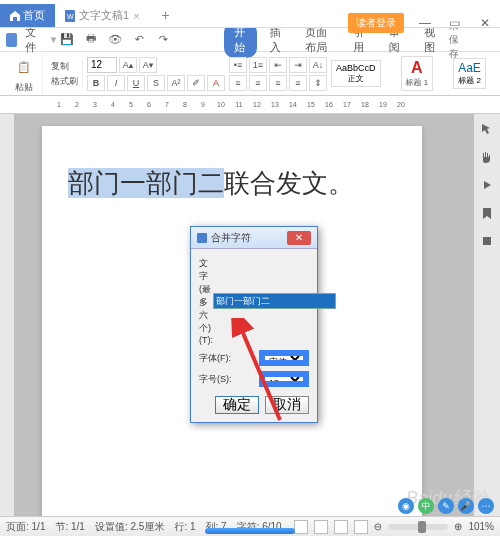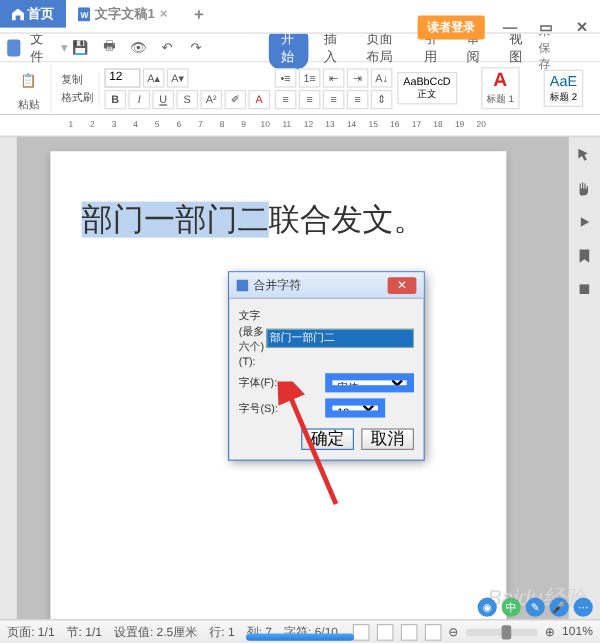--- a/index.html
+++ b/index.html
@@ -1,18 +1,18 @@
 <!DOCTYPE html>
 <html><head>
 <meta charset="utf-8">
 <style>
 * { margin: 0; padding: 0; box-sizing: border-box; font-family: "Microsoft YaHei", Arial, sans-serif; }
 body { width: 500px; height: 536px; background: #f5f5f5; overflow: hidden; position: relative; font-size: 11px; }
 
-.titlebar { height: 28px; background: #fff; display: flex; align-items: flex-start; border-bottom: 1px solid #ddd; position: relative; font-weight: bold; }
+.titlebar { height: 28px; background: #fff; display: flex; align-items: flex-end; border-bottom: 1px solid #ddd; position: relative; }
 .home-tab { background: #4a7ecf; color: #fff; padding: 4px 10px; font-size: 11px; display: flex; align-items: center; gap: 3px; }
 .doc-tab { padding: 4px 10px; font-size: 11px; color: #888; display: flex; align-items: center; gap: 4px; }
 .tab-add { padding: 4px 12px; color: #888; font-size: 14px; }
 .win-ctrls { position: absolute; right: 0; top: 12px; display: flex; align-items: center; }
 .login-btn { background: #ff9933; color: #fff; padding: 3px 8px; font-size: 10px; margin-right: 6px; border-radius: 2px; }
 .win-btn { width: 30px; height: 22px; display: flex; align-items: center; justify-content: center; color: #666; font-size: 12px; }
 
 .menubar { height: 24px; background: #fff; display: flex; align-items: center; padding: 0 6px; gap: 2px; border-bottom: 1px solid #e0e0e0; }
 .menu-icon { display:inline-block; width:14px; height:14px; background:#5a8dd6; border-radius:2px; }
 .file-menu { padding: 2px 6px; font-size: 11px; color: #555; }
@@ -40,21 +40,21 @@
 
 .workspace { position: absolute; top: 114px; left: 0; right: 0; bottom: 20px; background: #c0c0c0; display: flex; }
 .left-gutter { width: 14px; background: #e8e8e8; }
 .page-area { flex: 1; padding: 12px 20px 0 28px; position: relative; overflow: hidden; }
 .page { background: #fff; width: 380px; height: 420px; box-shadow: 0 2px 6px rgba(0,0,0,.2); position: relative; padding: 40px 26px; }
 .doc-text { font-size: 26px; font-family: "SimSun", serif; color: #333; }
 .sel-text { background: #bcd4f0; }
 .right-side { width: 26px; background: #e8e8e8; display: flex; flex-direction: column; align-items: center; padding-top: 8px; gap: 14px; }
 .side-icon { width: 14px; height: 14px; color: #666; }
 
-.dialog { position: absolute; left: 190px; top: 226px; width: 164px; background: #f0f0f0; border: 1px solid #4a7ecf; box-shadow: 2px 2px 8px rgba(0,0,0,.4); z-index: 10; }
+.dialog { position: absolute; left: 190px; top: 226px; width: 128px; background: #f0f0f0; border: 1px solid #4a7ecf; box-shadow: 2px 2px 8px rgba(0,0,0,.4); z-index: 10; }
 .dlg-title { height: 22px; background: linear-gradient(#e8f0fb,#cde0f5); display: flex; align-items: center; padding: 0 6px; font-size: 10px; color: #333; border-bottom: 1px solid #aac; }
 .dlg-close { margin-left: auto; width: 24px; height: 14px; background: #d9534f; color: #fff; display: flex; align-items: center; justify-content: center; font-size: 10px; border-radius: 2px; }
 .dlg-body { padding: 8px; display: flex; flex-direction: column; gap: 5px; }
 .dlg-row { display: flex; align-items: center; font-size: 9px; color: #333; }
 .dlg-lbl { width: 72px; }
 .dlg-input { flex: 1; height: 16px; border: 1px solid #7a9; font-size: 9px; padding: 0 2px; }
 .dlg-input.sel { background: #1d6fbf; color: #fff; }
 .dlg-select { flex: 1; height: 16px; border: 6px solid #3b82f6; font-size: 9px; background: #fff; }
 .dlg-btns { display: flex; justify-content: flex-end; gap: 6px; margin-top: 4px; }
 .dlg-btn { width: 44px; height: 18px; border: 1px solid #888; background: linear-gradient(#fff,#e4e4e4); font-size: 14px; display: flex; align-items: center; justify-content: center; }

